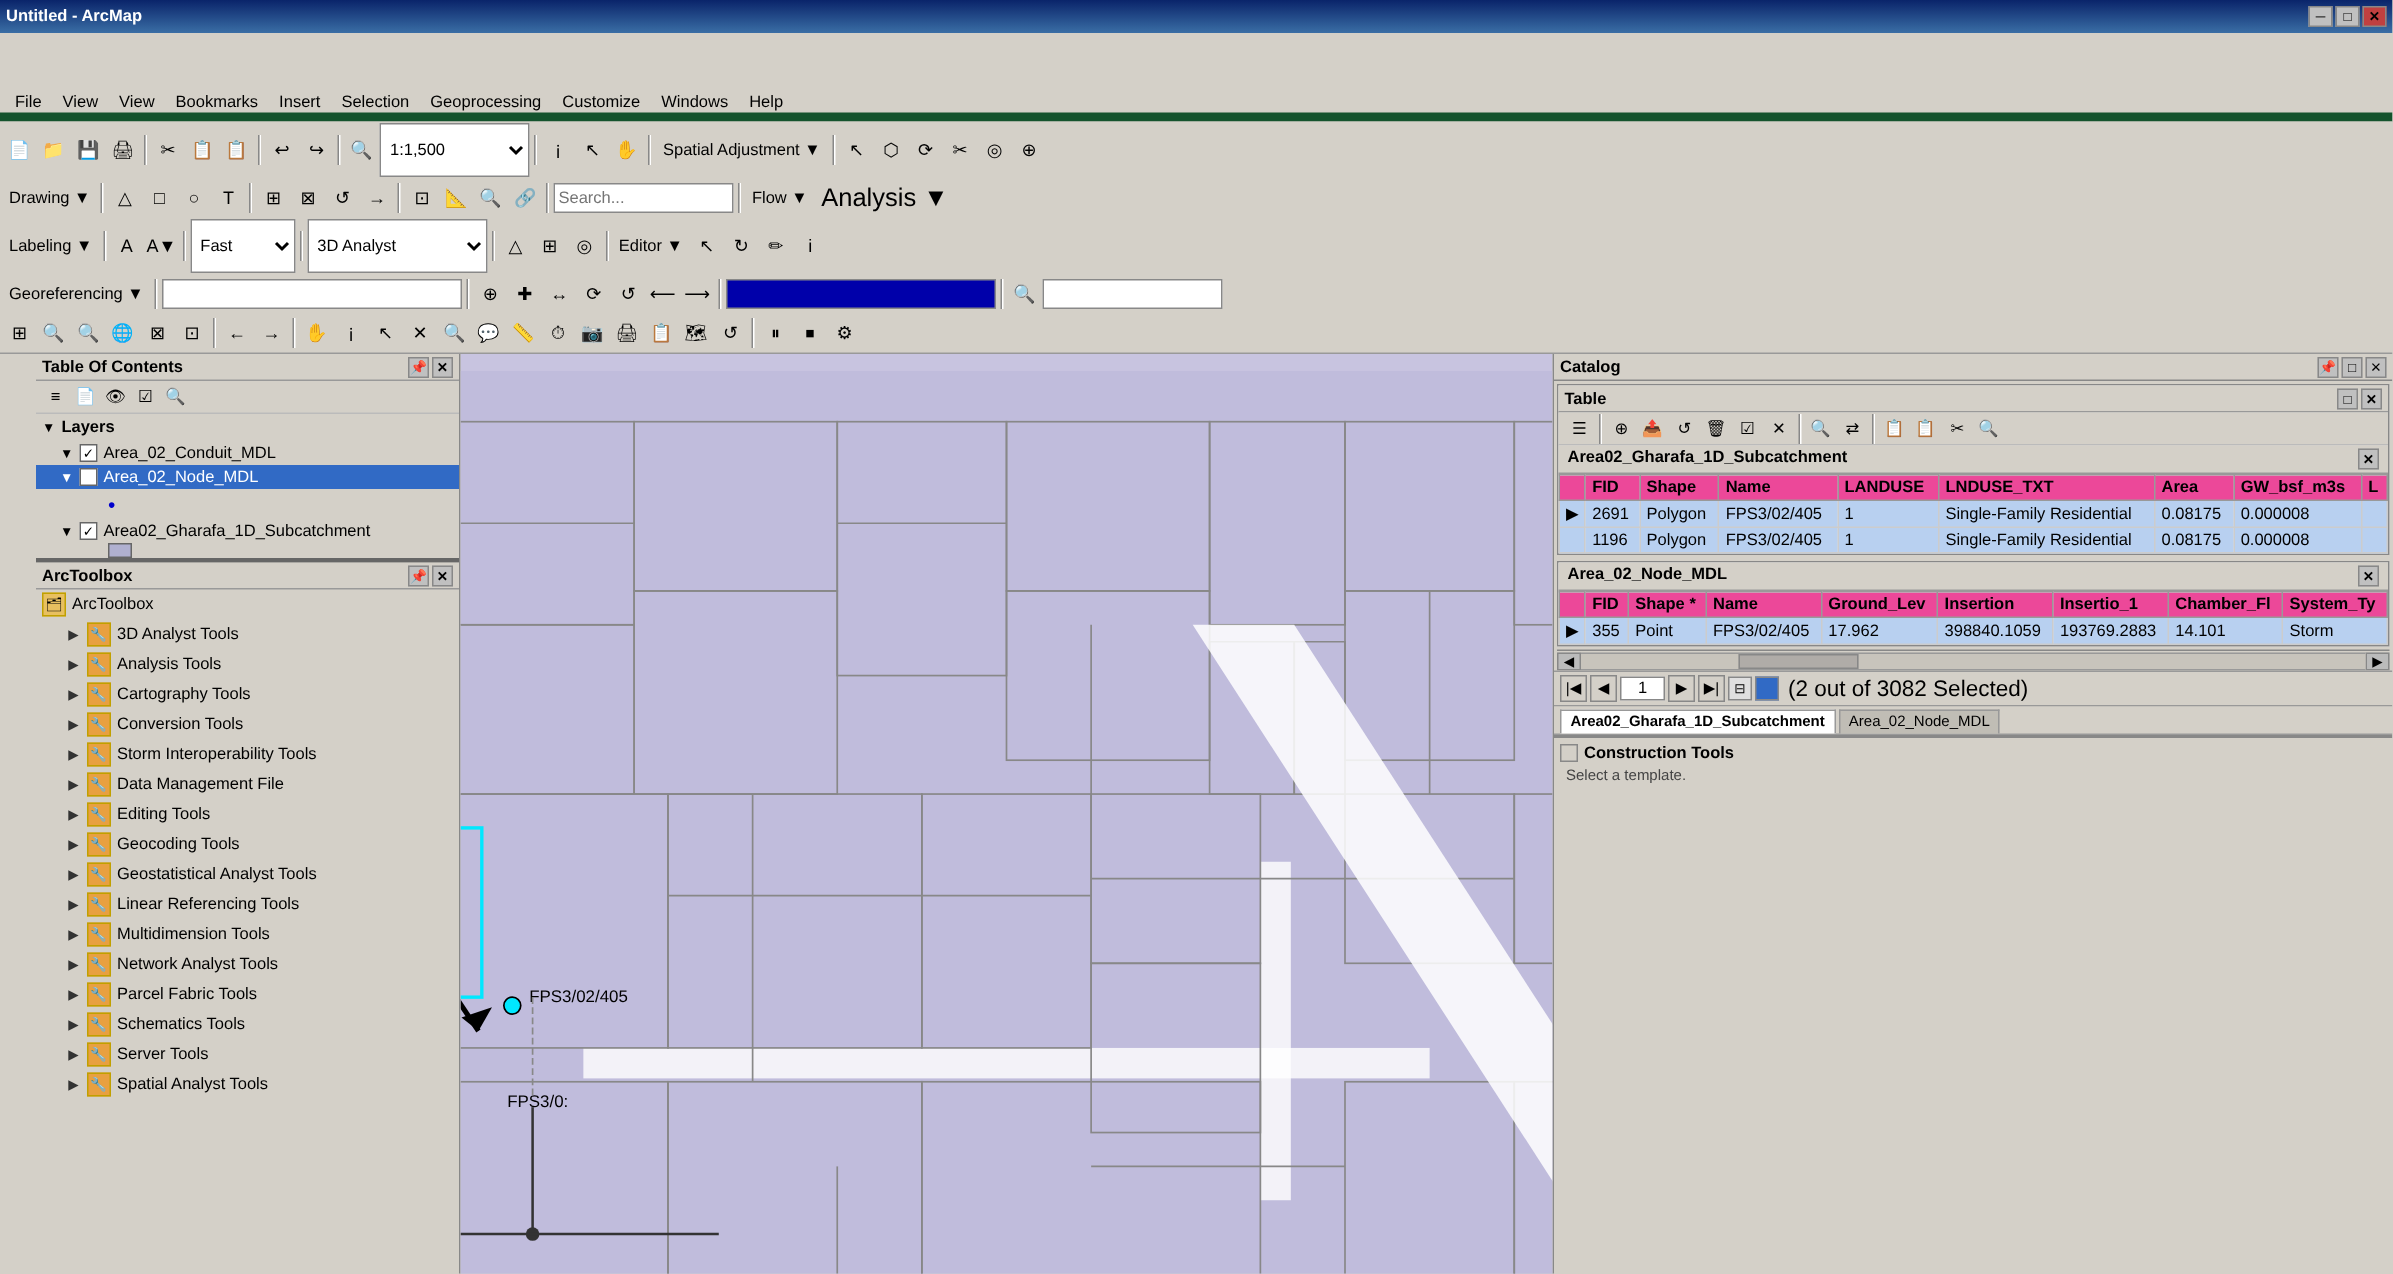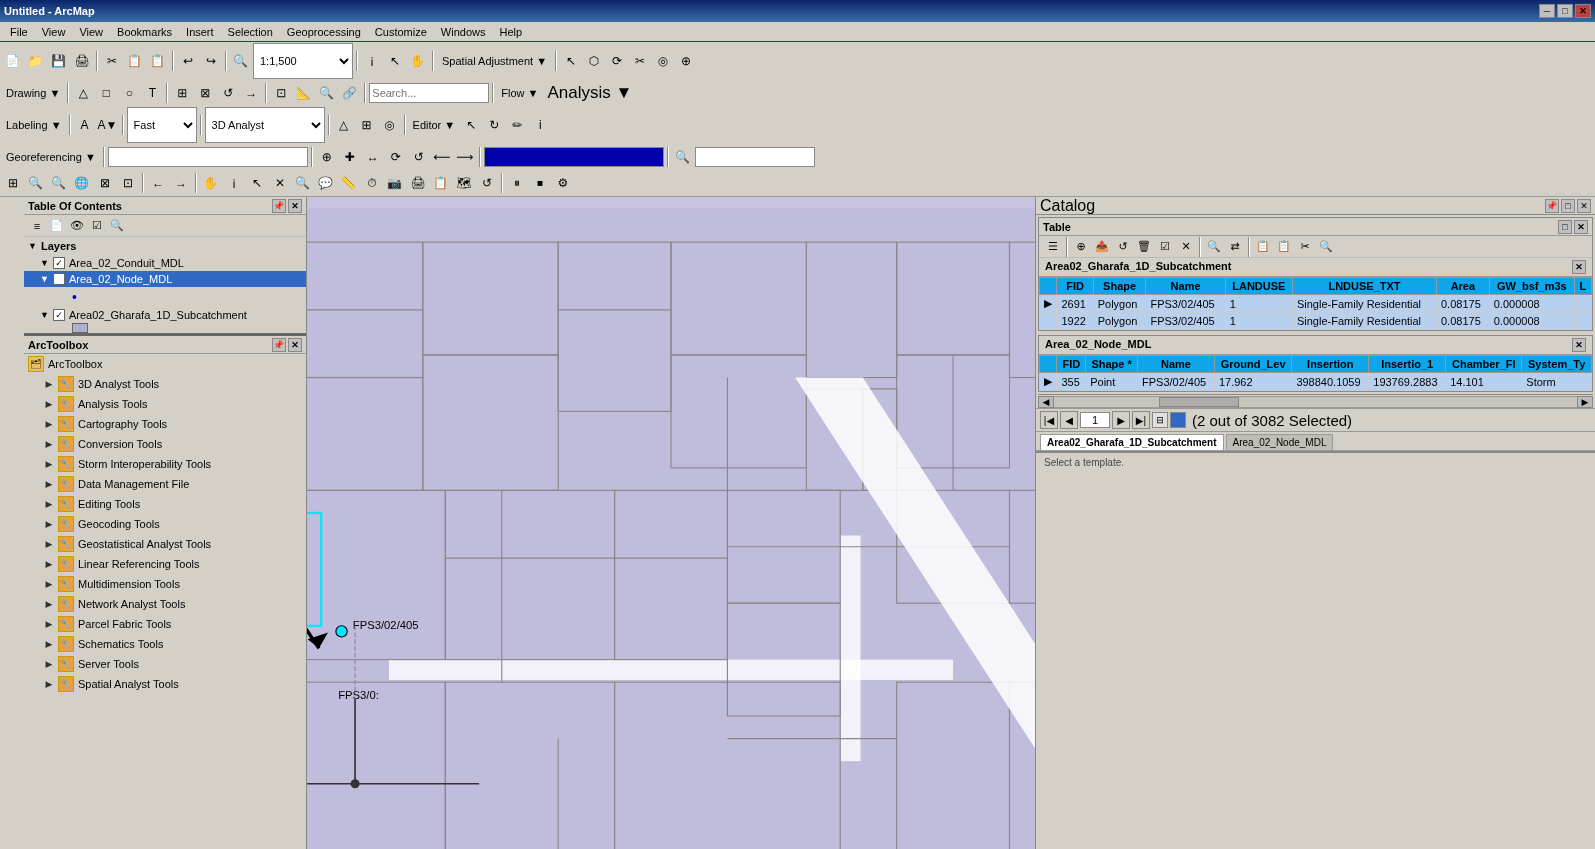--- a/index.html
+++ b/index.html
@@ -29,22 +29,23 @@
     }
     .title-btn.close { background: #c04040; }
 
     
     .menu-bar {
       height: 20px;
       background: #d4d0c8;
       display: flex;
       align-items: center;
       padding: 0 4px;
-      border-bottom: 1px solid #14532d;
+      border-bottom: 6px solid #14532d;
       gap: 2px;
+      margin-top: 39px;
     }
     .menu-item {
       padding: 2px 6px;
       cursor: pointer;
       font-size: 11px;
     }
 
     
     .toolbar-area {
       background: #d4d0c8;
@@ -189,26 +190,26 @@
       cursor: pointer;
       font-size: 11px;
     }
 
     .attr-table {
       width: 100%;
       border-collapse: collapse;
       font-size: 11px;
     }
     .attr-table th {
-      background: #0ea5e9;
+      background: #ec4899;
       border: 1px solid #999;
       padding: 2px 4px;
       font-weight: bold;
       white-space: nowrap;
-      text-align: center;
+      text-align: left;
     }
     .attr-table td {
       border: 1px solid #ccc;
       padding: 2px 4px;
       white-space: nowrap;
     }
     .attr-table tr.selected td { background: #b8d0f0; }
     .attr-table .row-arrow { width: 14px; text-align: center; }
     .nav-btn {
       width: 18px; height: 18px;
@@ -615,21 +616,21 @@
       <div style="flex:1; height:12px; background:#888; margin:0 4px; border:1px inset #666; position:relative;">
         <div style="width:40px; height:10px; background:#bbb; position:absolute; left:40%; top:0;"></div>
       </div>
       <div class="toolbar-btn" style="width:18px;height:18px;">▶</div>
     </div>
   </div>
 
   <div style="width:560px; background:#d4d0c8; border-left:1px solid #888; display:flex; flex-direction:column; flex-shrink:0; overflow:hidden;">
 
     <div style="height:18px; background:#d4d0c8; border-bottom:1px solid #888; display:flex; align-items:center; justify-content:space-between; padding:0 4px;">
-      <span style="font-size:16px; font-weight:normal;">Catalog</span>
+      <span style="font-size:11px; font-weight:bold;">Catalog</span>
       <div style="display:flex; gap:2px;">
         <div class="panel-title-btn">📌</div>
         <div class="panel-title-btn">□</div>
         <div class="panel-title-btn">✕</div>
       </div>
     </div>
 
     <div style="background:white; border:1px solid #888; margin:2px; flex:0 0 auto;">
       <div style="height:18px; background:#d4d0c8; display:flex; align-items:center; justify-content:space-between; padding:0 4px; border-bottom:1px solid #999; font-size:11px; font-weight:bold;">
         <span>Table</span>
@@ -685,21 +686,21 @@
               <td>Polygon</td>
               <td>FPS3/02/405</td>
               <td>1</td>
               <td>Single-Family Residential</td>
               <td>0.08175</td>
               <td>0.000008</td>
               <td></td>
             </tr>
             <tr class="selected">
               <td class="row-arrow"></td>
-              <td>1922</td>
+              <td>1196</td>
               <td>Polygon</td>
               <td>FPS3/02/405</td>
               <td>1</td>
               <td>Single-Family Residential</td>
               <td>0.08175</td>
               <td>0.000008</td>
               <td></td>
             </tr>
           </tbody>
         </table>
@@ -766,18 +767,22 @@
     <div style="display:flex; background:#d4d0c8; padding:2px 4px 0; gap:2px; border-bottom:1px solid #999;">
       <div style="padding:2px 6px; background:white; border:1px solid #999; border-bottom:none; cursor:pointer; font-size:10px; font-weight:bold;">
         <span>Area02_Gharafa_1D_Subcatchment</span>
       </div>
       <div style="padding:2px 6px; background:#c0bdb5; border:1px solid #999; border-bottom:none; cursor:pointer; font-size:10px;">
         <span>Area_02_Node_MDL</span>
       </div>
     </div>
 
     <div style="border-top:2px solid #888; background:#d4d0c8; padding:4px; flex:1;">
+      <div style="font-size:11px; font-weight:bold; display:flex; align-items:center; gap:4px; margin-bottom:4px;">
+        <span style="width:12px; height:12px; background:#d4d0c8; border:1px solid #888;"></span>
+        <span>Construction Tools</span>
+      </div>
       <div style="font-size:10px; color:#444; padding-left:4px;">Select a template.</div>
     </div>
 
   </div>
 
 </div>
 
 </body></html>

